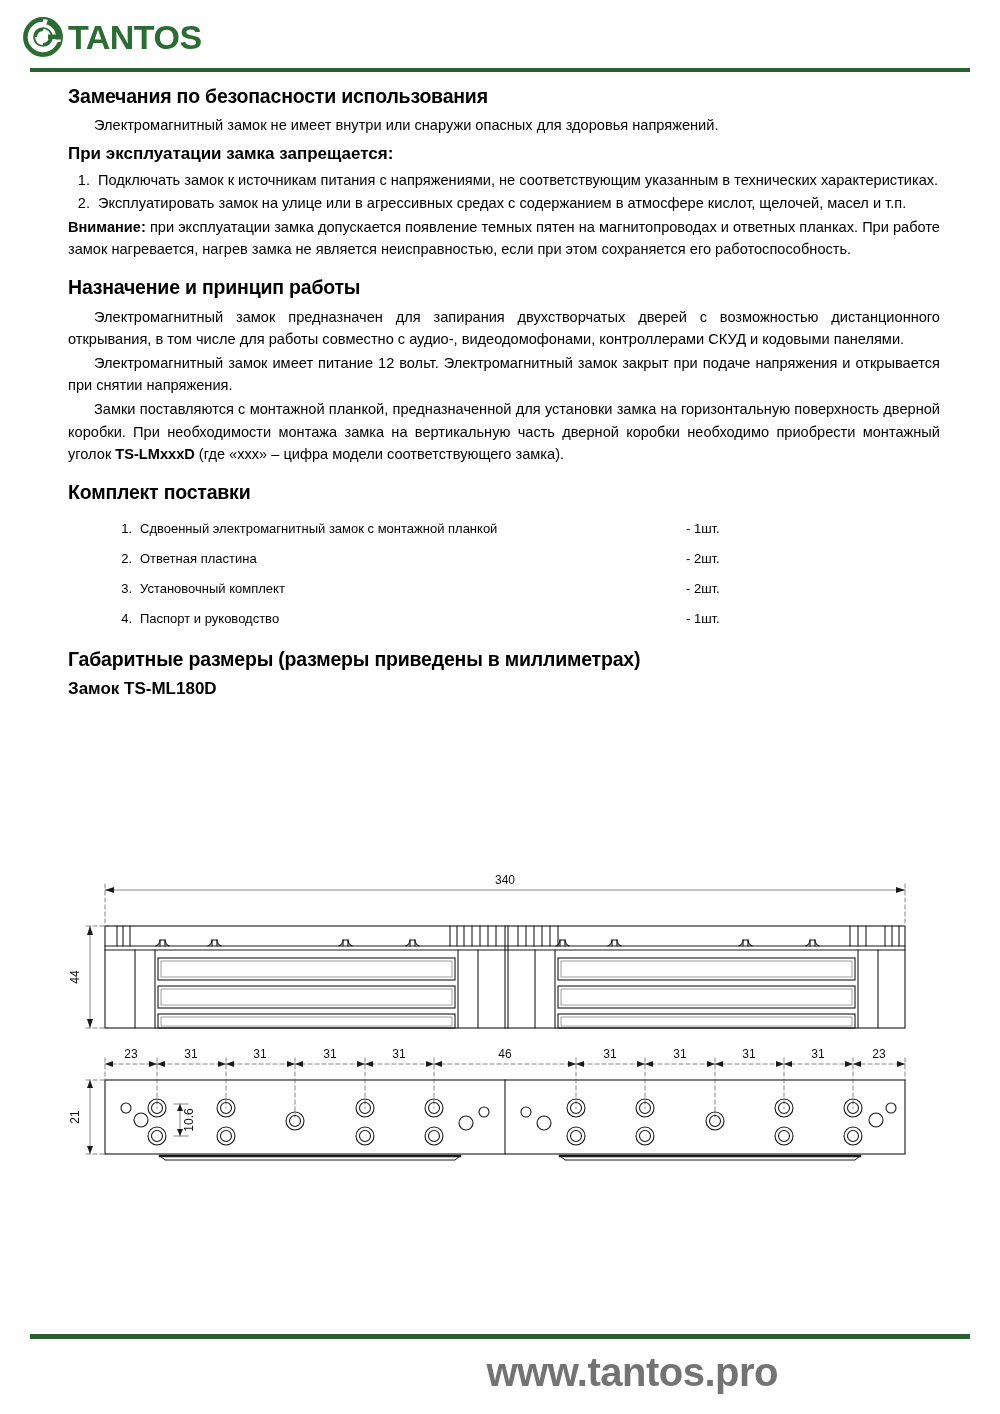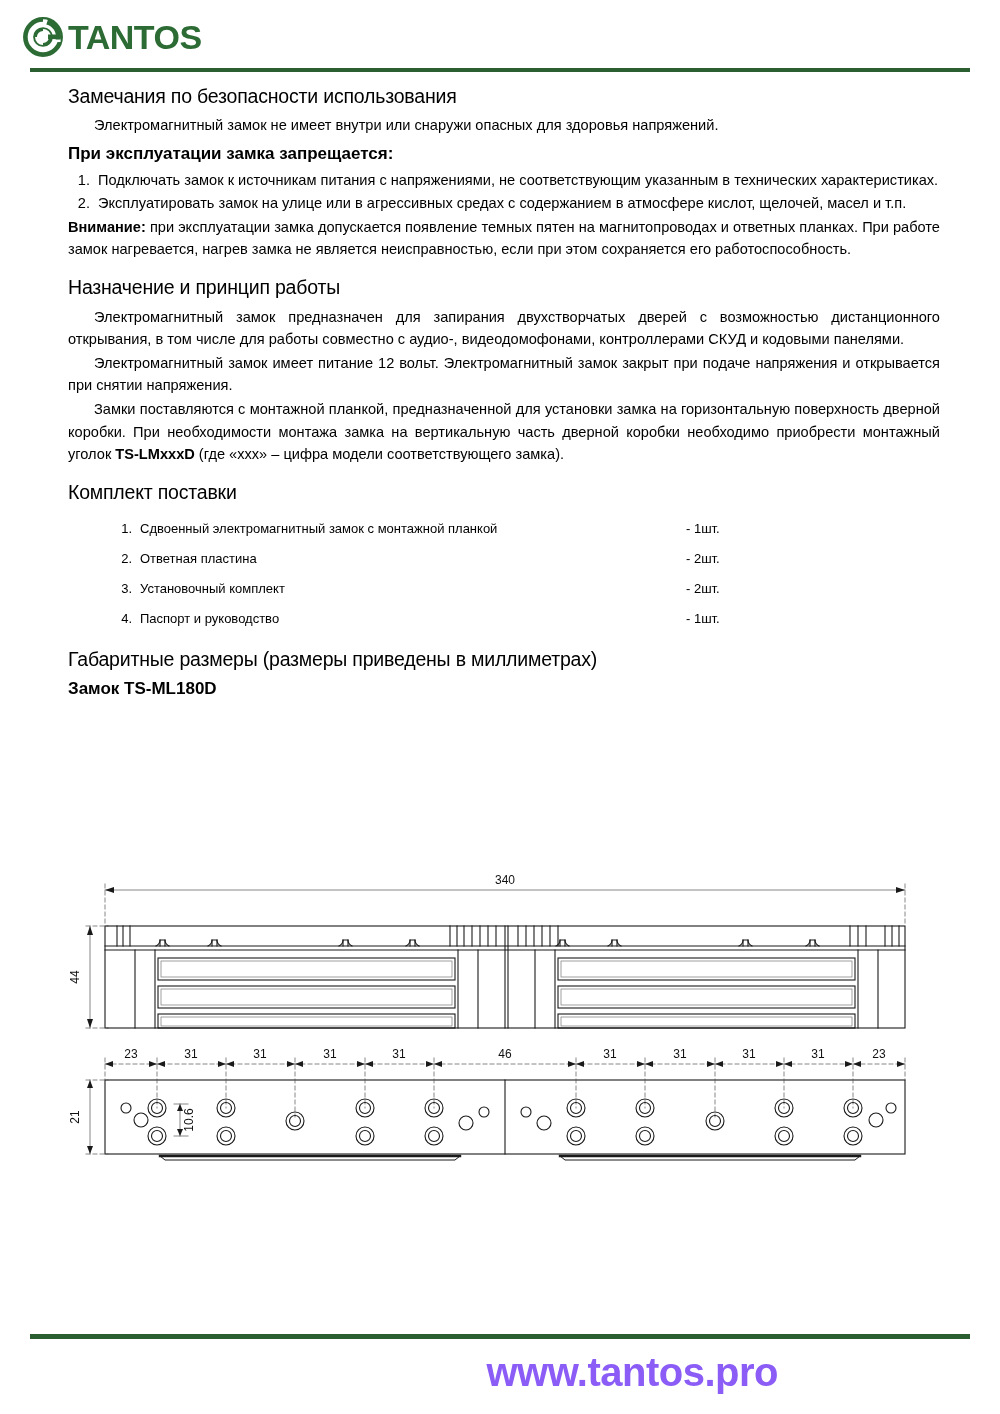--- a/index.html
+++ b/index.html
@@ -56,21 +56,21 @@
 
   
   .content {
     position: absolute;
     left: 68px;
     top: 84px;
     width: 872px;
   }
   h2.sec {
     font-size: 19.5px;
-    font-weight: normal;
+    font-weight: bold;
     margin: 0 0 6px 0;
     line-height: 1.25;
     letter-spacing: -0.2px;
   }
   h3.sub {
     font-size: 17px;
     font-weight: bold;
     margin: 6px 0 4px 0;
     line-height: 1.3;
   }
@@ -461,15 +461,15 @@
       </g>
       <g font-family="Liberation Sans, sans-serif" font-size="12" fill="#111" text-anchor="middle">
         <text x="19" y="109" transform="rotate(-90 19 109)">44</text>
         <text x="19" y="249" transform="rotate(-90 19 249)">21</text>
         <text x="133" y="252" transform="rotate(-90 133 252)">10.6</text>
       </g>
     </svg>
   </div>
 
   <div class="footer-rule" style="background: rgb(43, 94, 49);"></div>
-  <div class="footer-url" style="color: #8b5cf6;">www.tantos.pro</div>
+  <div class="footer-url" style="color: #737373;">www.tantos.pro</div>
 
 </div>
 
 </body></html>

